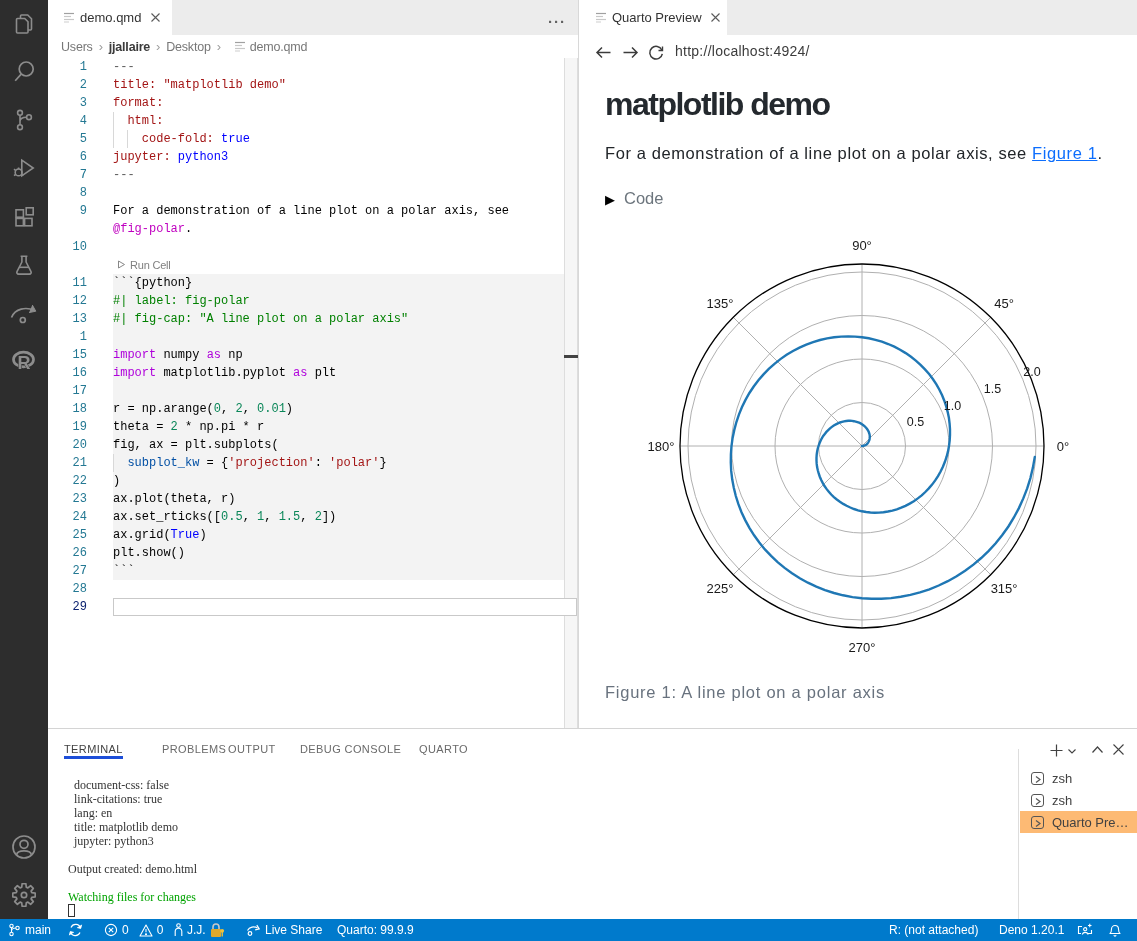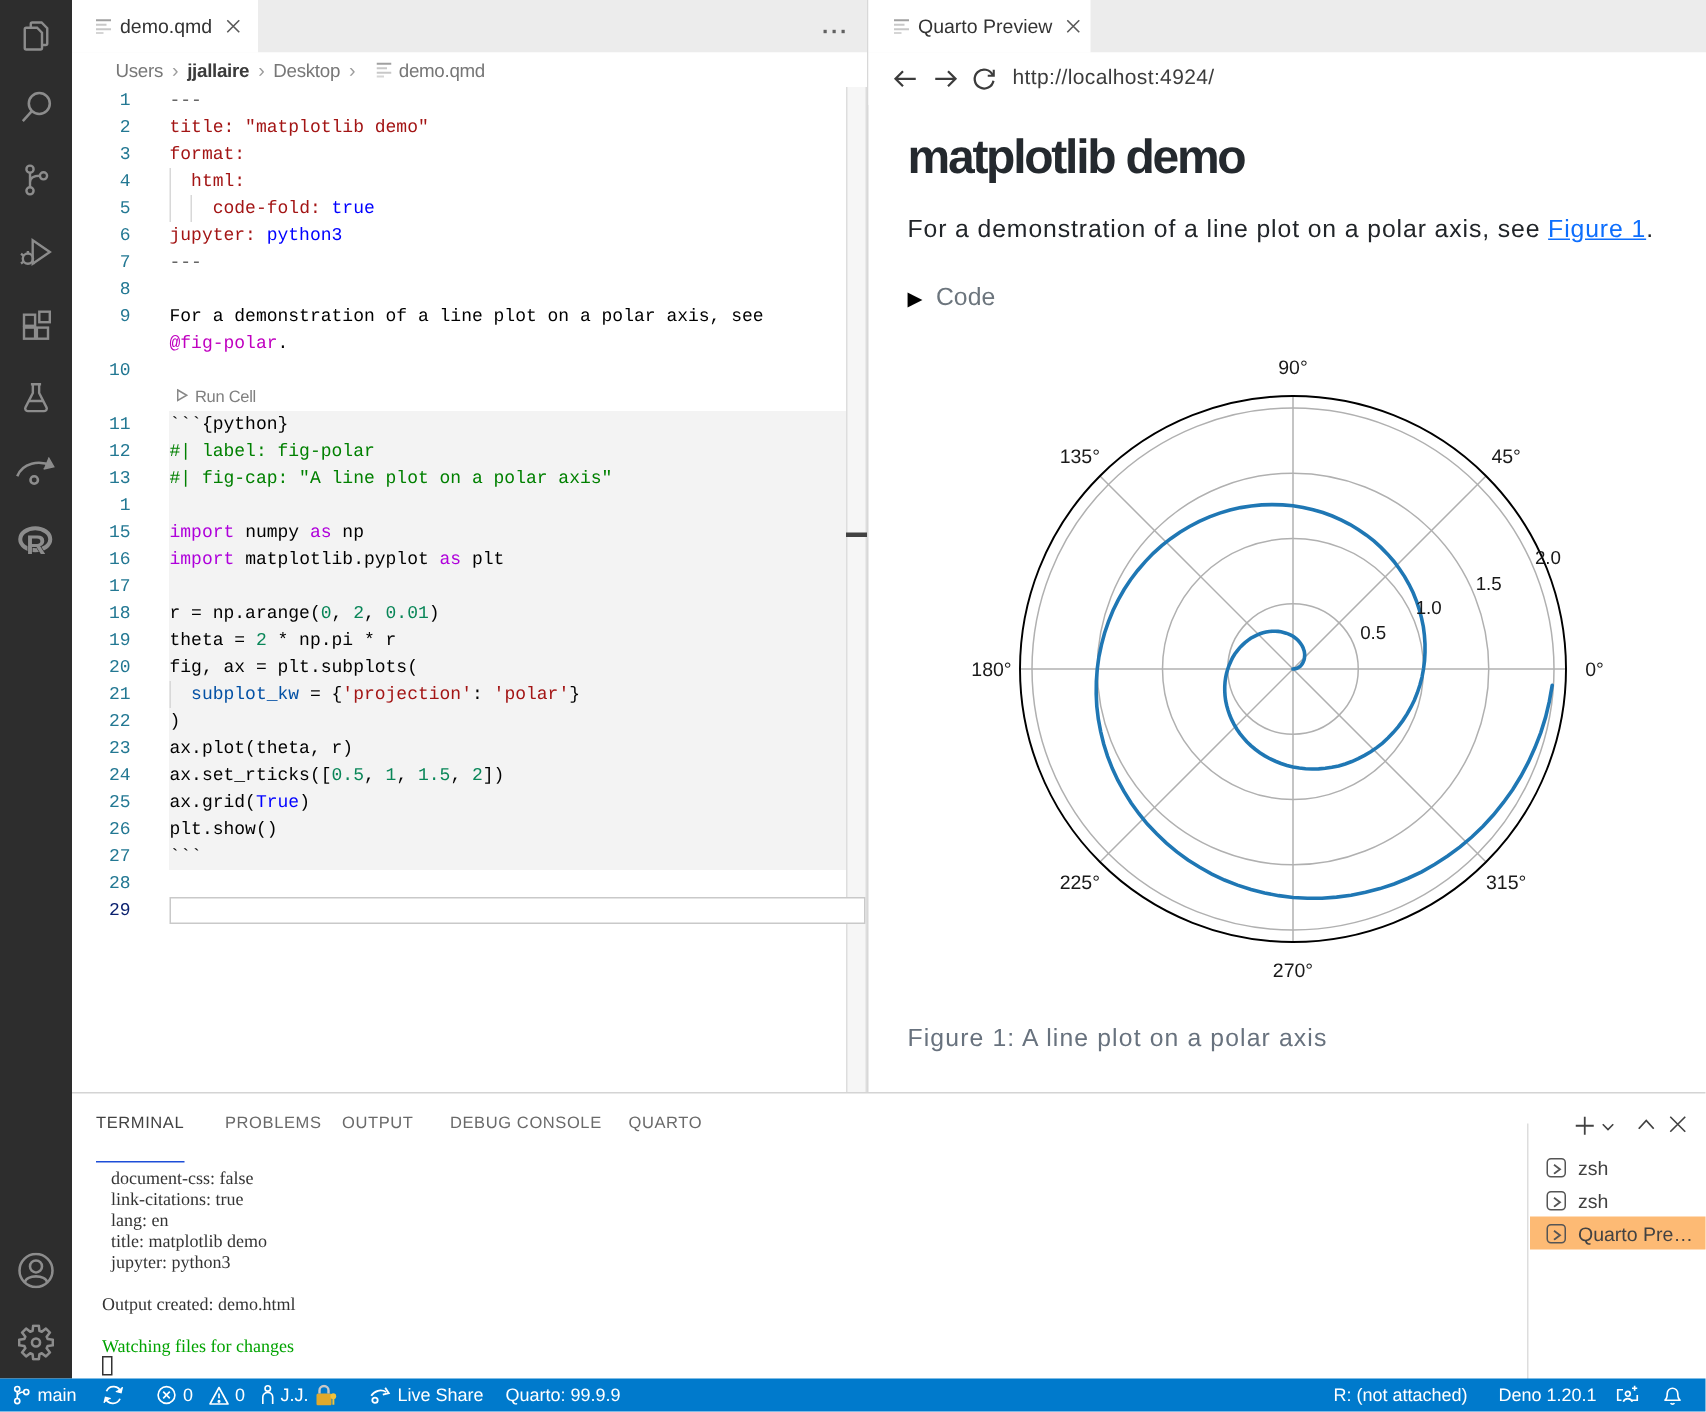--- a/index.html
+++ b/index.html
@@ -17,21 +17,21 @@
 .crow{position:relative;height:18px;font-family:"Liberation Mono",monospace;font-size:12px;line-height:18px;white-space:pre}
 .gut{position:absolute;left:0;top:0;width:39px;text-align:right;color:#237893}
 .ct{position:absolute;left:65px;top:0}
 .cellbg{background:linear-gradient(to right,rgba(0,0,0,0) 65px,#f3f3f3 65px)}
 .red{color:#a31515}.blue{color:#0000ff}.kw{color:#af00db}.num{color:#098658}.com{color:#008000}.mag{color:#c000c0}.param{color:#0451a5}.dash{color:#5a5a5a}
 .ig{position:absolute;top:0;width:1px;height:18px;background:#d8d8d8}
 #sbcol{position:absolute;left:516px;top:58px;width:14px;height:670px;background:#f6f6f6;border-left:1px solid #ddd;border-right:1px solid #ddd}
 #sbmark{position:absolute;left:-1px;top:297px;width:14px;height:3px;background:#424242}
 #panel{position:absolute;left:48px;top:728px;width:1089px;height:191px;background:#fff;border-top:1px solid #d4d4d4}
 .ptab{font-size:11px;letter-spacing:0.4px;color:#6a6a6a;position:absolute;top:14px}
-.ptab.act{color:#424242;border-bottom:1px solid #1d4ed8;padding-bottom:19px}
+.ptab.act{color:#424242;border-bottom:3px solid #1d4ed8;padding-bottom:1px}
 #term{position:absolute;left:20px;top:49px;font-family:Liberation Serif, serif;font-size:12px;line-height:14px;color:#333;white-space:pre}
 .tgreen{color:#00a300}
 #tlist{position:absolute;left:970px;top:20px;width:119px;height:171px;border-left:1px solid #ddd}
 .trow{position:absolute;left:1px;width:117px;height:22px;display:flex;align-items:center;font-size:13px;color:#424242}
 .tbox{width:13px;height:13px;border:1px solid #555;border-radius:3px;margin:0 8px 0 11px;position:relative}
 h1#title{position:absolute;left:26px;top:86px;font-size:32px;letter-spacing:-1.5px;font-weight:700;color:#24292e}
 #para{position:absolute;left:26px;top:144px;font-size:16.5px;color:#212529;letter-spacing:0.6px}
 #para a{color:#0d6efd;text-decoration:underline}
 #codedet{position:absolute;left:26px;top:189px;font-size:16.5px;color:#6c757d}
 #caption{position:absolute;left:26px;top:683px;font-size:16.5px;color:#68727e;letter-spacing:0.75px}
@@ -121,21 +121,21 @@
           <line x1="0" y1="10" x2="5" y2="10" stroke="#d5d5d5"></line>
         </g>
       </svg>
     <span>demo.qmd</span>
     <svg width="9" height="9" viewBox="0 0 9 9" style="margin-left:10px">
         <path d="M0.5 0.5 L8.5 8.5 M8.5 0.5 L0.5 8.5" stroke="#5a5a5a" stroke-width="1.1"></path>
       </svg>
   </div>
   <div style="position:absolute;right:12px;top:13px;color:#616161;font-size:15px;letter-spacing:1px;font-weight:bold">···</div>
   <div class="bcrow">
-      <span style="margin-left:29px">Users</span>
+      <span style="margin-left:13px">Users</span>
       <span class="bsep">›</span>
       <span style="color:#3b3b3b;font-weight:bold">jjallaire</span>
       <span class="bsep">›</span>
       <span>Desktop</span>
       <span class="bsep">›</span>
   <svg width="10" height="11" viewBox="0 0 10 11" style="margin:0 5px 0 8px">
         <g stroke="#a0a0a0" stroke-width="1.2">
           <line x1="0" y1="1.5" x2="10" y2="1.5"></line>
           <line x1="0" y1="4.5" x2="7" y2="4.5" stroke="#c8c8c8"></line>
           <line x1="0" y1="7.5" x2="10" y2="7.5" stroke="#c8c8c8"></line>
@@ -251,21 +251,21 @@
       <text x="283.5" y="195.0" text-anchor="middle" font-size="12.5" fill="#1a1a1a">0.5</text>
       <text x="320.5" y="178.5" text-anchor="middle" font-size="12.5" fill="#1a1a1a">1.0</text>
       <text x="360.5" y="162.0" text-anchor="middle" font-size="12.5" fill="#1a1a1a">1.5</text>
       <text x="400.0" y="145.0" text-anchor="middle" font-size="12.5" fill="#1a1a1a">2.0</text>
 </svg>
   <div id="caption">Figure 1: A line plot on a polar axis</div>
 </div>
 
 <div id="panel">
   <span class="ptab act" style="left:16px">TERMINAL</span>
-  <span class="ptab" style="left:102px">PROBLEMS</span>
+  <span class="ptab" style="left:114px">PROBLEMS</span>
   <span class="ptab" style="left:180px">OUTPUT</span>
   <span class="ptab" style="left:252px">DEBUG CONSOLE</span>
   <span class="ptab" style="left:371px">QUARTO</span>
   <svg style="position:absolute;left:1002px;top:15px" width="13" height="13" viewBox="0 0 13 13" stroke="#424242" stroke-width="1.2">
       <path d="M6.5 0.5 V12.5 M0.5 6.5 H12.5"></path>
     </svg>
   <svg style="position:absolute;left:1020px;top:20px" width="8" height="5" viewBox="0 0 8 5" fill="none" stroke="#424242" stroke-width="1.1">
       <path d="M0.5 0.5 L4 4 L7.5 0.5"></path>
     </svg>
   <svg style="position:absolute;left:1044px;top:17px" width="11" height="7" viewBox="0 0 11 7" fill="none" stroke="#424242" stroke-width="1.2">

